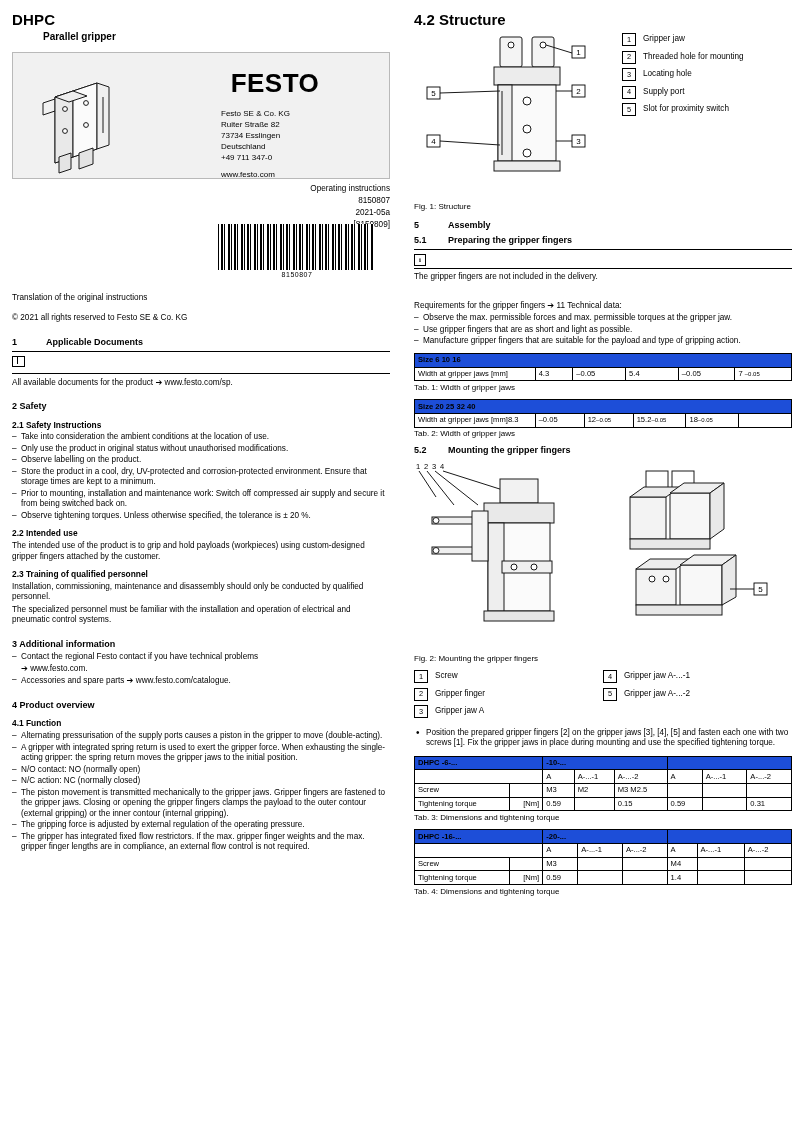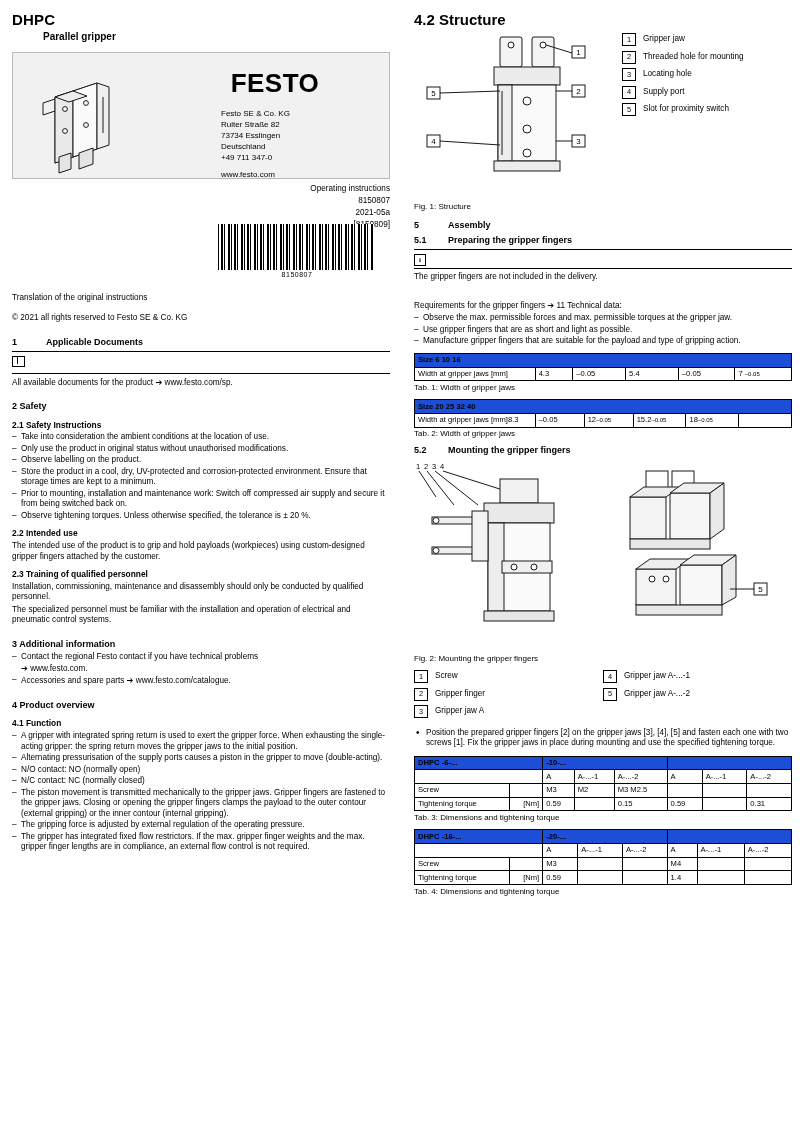--- a/index.html
+++ b/index.html
@@ -187,26 +187,26 @@
           <span class="arrow">➔</span>
           <span>www.festo.com/catalogue.</span>
         </li>
       </ul>
     </div>
 
     <div class="sec">
       <div class="h2b">4 Product overview</div>
       <div class="h3b">4.1 Function</div>
       <ul class="dash">
+        <li>Alternating pressurisation of the supply ports causes a piston in the gripper to move (double-acting).</li>
         <li>A gripper with integrated spring return is used to exert the gripper force. When exhausting the single-acting gripper: the spring return moves the gripper jaws to the initial position.</li>
-        <li>Alternating pressurisation of the supply ports causes a piston in the gripper to move (double-acting).</li>
       </ul>
       <ul class="dash sub">
         <li>N/O contact: NO (normally open)</li>
-        <li>N/C contact: NC (normally closed)</li>
+        <li>N/C action: NC (normally closed)</li>
       </ul>
       <ul class="dash">
         <li>The piston movement is transmitted mechanically to the gripper jaws. Gripper fingers are fastened to the gripper jaws. Closing or opening the gripper fingers clamps the payload to the outer contour (external gripping) or the inner contour (internal gripping).</li>
         <li>The gripping force is adjusted by external regulation of the operating pressure.</li>
         <li>The gripper has integrated fixed flow restrictors. If the max. gripper finger weights and the max. gripper finger lengths are in compliance, an external flow control is not required.</li>
       </ul>
     </div>
   </div>
 
   <div class="col-right">

